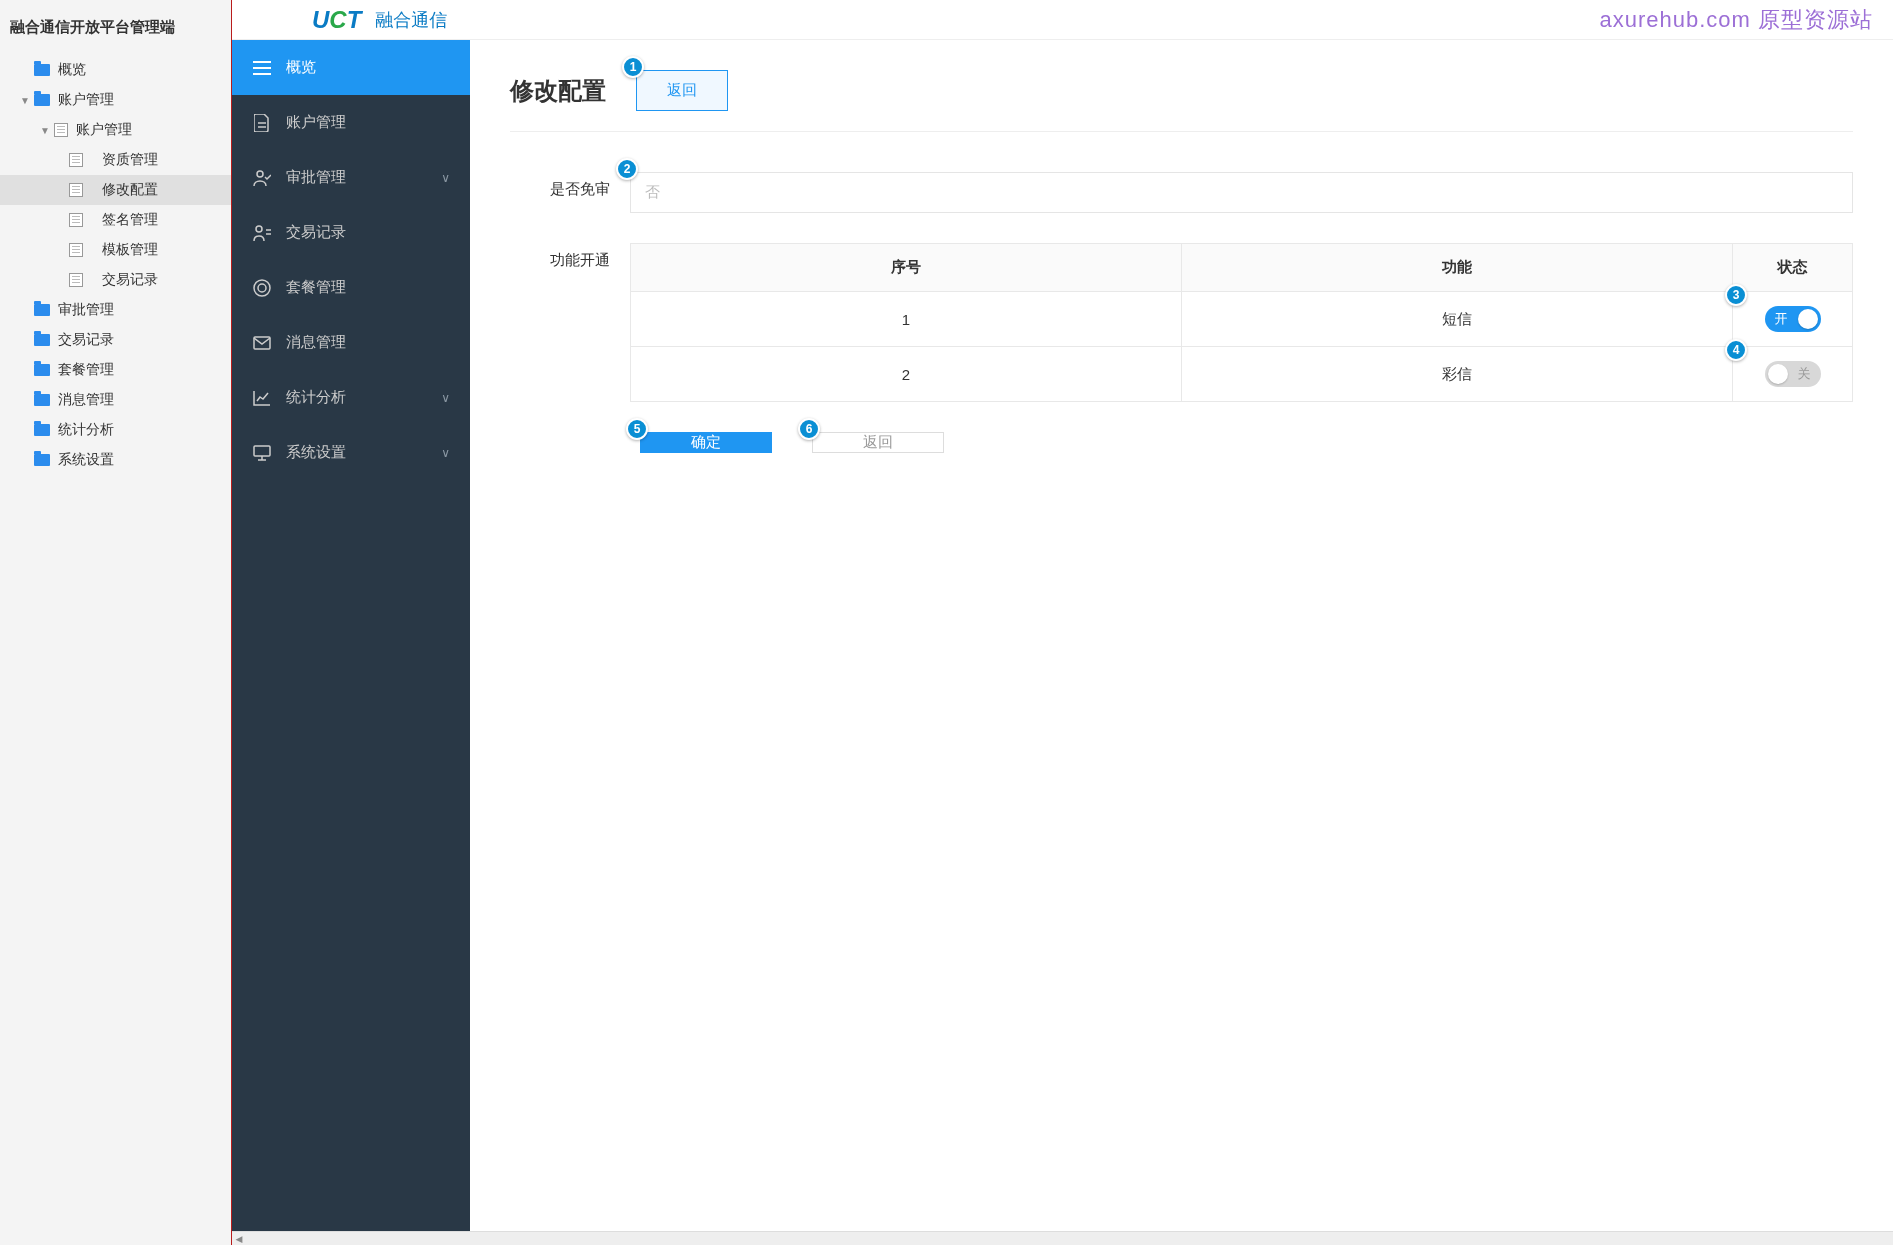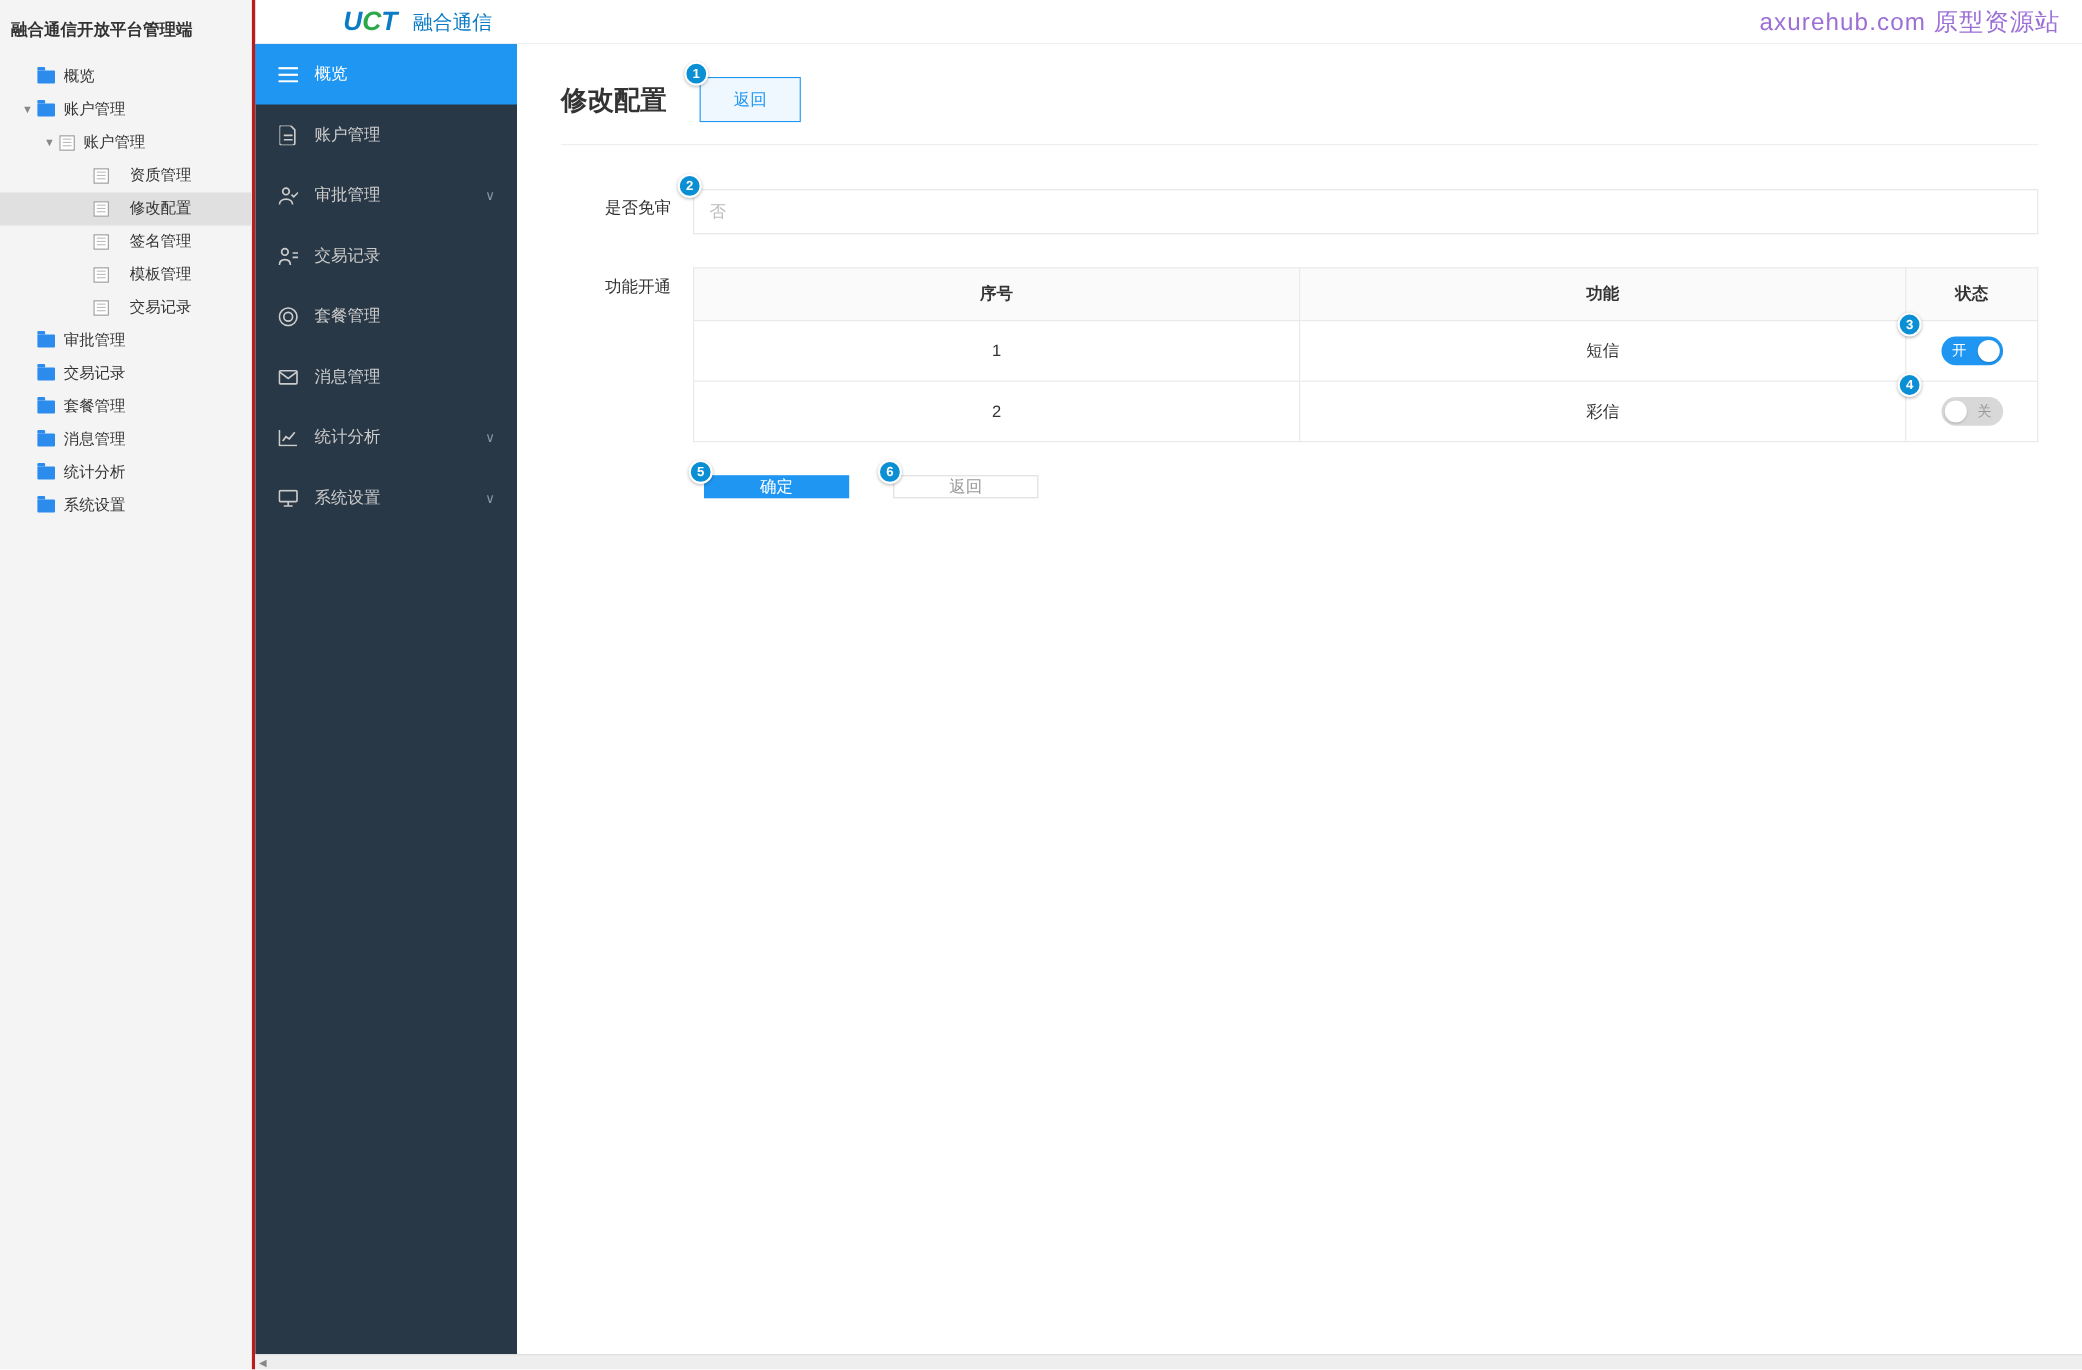--- a/index.html
+++ b/index.html
@@ -1,27 +1,27 @@
 <!DOCTYPE html>
 <html><head>
 <meta charset="utf-8">
 <style>
 * { margin: 0; padding: 0; box-sizing: border-box; }
 body { font-family: "Microsoft YaHei", Arial, sans-serif; font-size: 14px; color: #333; background: #fff; overflow: hidden; }
 .app { display: flex; height: 100vh; width: 1893px; }
 
 
-.tree-panel { width: 232px; background: #f4f4f4; border-right: 3px solid #b91c1c; display: flex; flex-direction: column; }
+.tree-panel { width: 232px; background: #f4f4f4; border-right: 1px solid #b91c1c; display: flex; flex-direction: column; }
 .tree-title { padding: 18px 10px 18px 10px; font-weight: bold; font-size: 15px; color: #333; }
 .tree { flex: 1; overflow: auto; }
 .tree-item { display: flex; align-items: center; padding: 6px 0 6px 10px; cursor: pointer; color: #333; }
 .tree-item.selected { background: #e0e0e0; }
 .tree-indent-1 { padding-left: 20px; }
 .tree-indent-2 { padding-left: 40px; }
-.tree-indent-3 { padding-left: 60px; gap: 11px; }
+.tree-indent-3 { padding-left: 44px; gap: 11px; }
 .caret { width: 12px; display: inline-block; color: #888; font-size: 10px; margin-right: 2px; }
 .folder-icon { width: 16px; height: 12px; background: #2b8ced; border-radius: 1px; display: inline-block; margin-right: 8px; position: relative; }
 .folder-icon::before { content: ""; position: absolute; top: -3px; left: 0; width: 7px; height: 3px; background: #2b8ced; border-radius: 1px 1px 0 0; }
 .page-icon { width: 14px; height: 14px; border: 1px solid #999; display: inline-block; margin-right: 8px; background: #fff; position: relative; }
 .page-icon::before { content: ""; position: absolute; left: 2px; top: 2px; right: 2px; height: 1px; background: #bbb; box-shadow: 0 3px 0 #bbb, 0 6px 0 #bbb; }
 .tree-hint { padding: 20px 10px; text-align: center; color: #888; font-size: 13px; line-height: 1.8; }
 .key-box { display: inline-block; border: 1px solid #bbb; border-radius: 4px; padding: 0 6px; font-size: 12px; margin: 0 4px; }
 
 
 .main { flex: 1; display: flex; flex-direction: column; position: relative; border-radius: 17px; }

